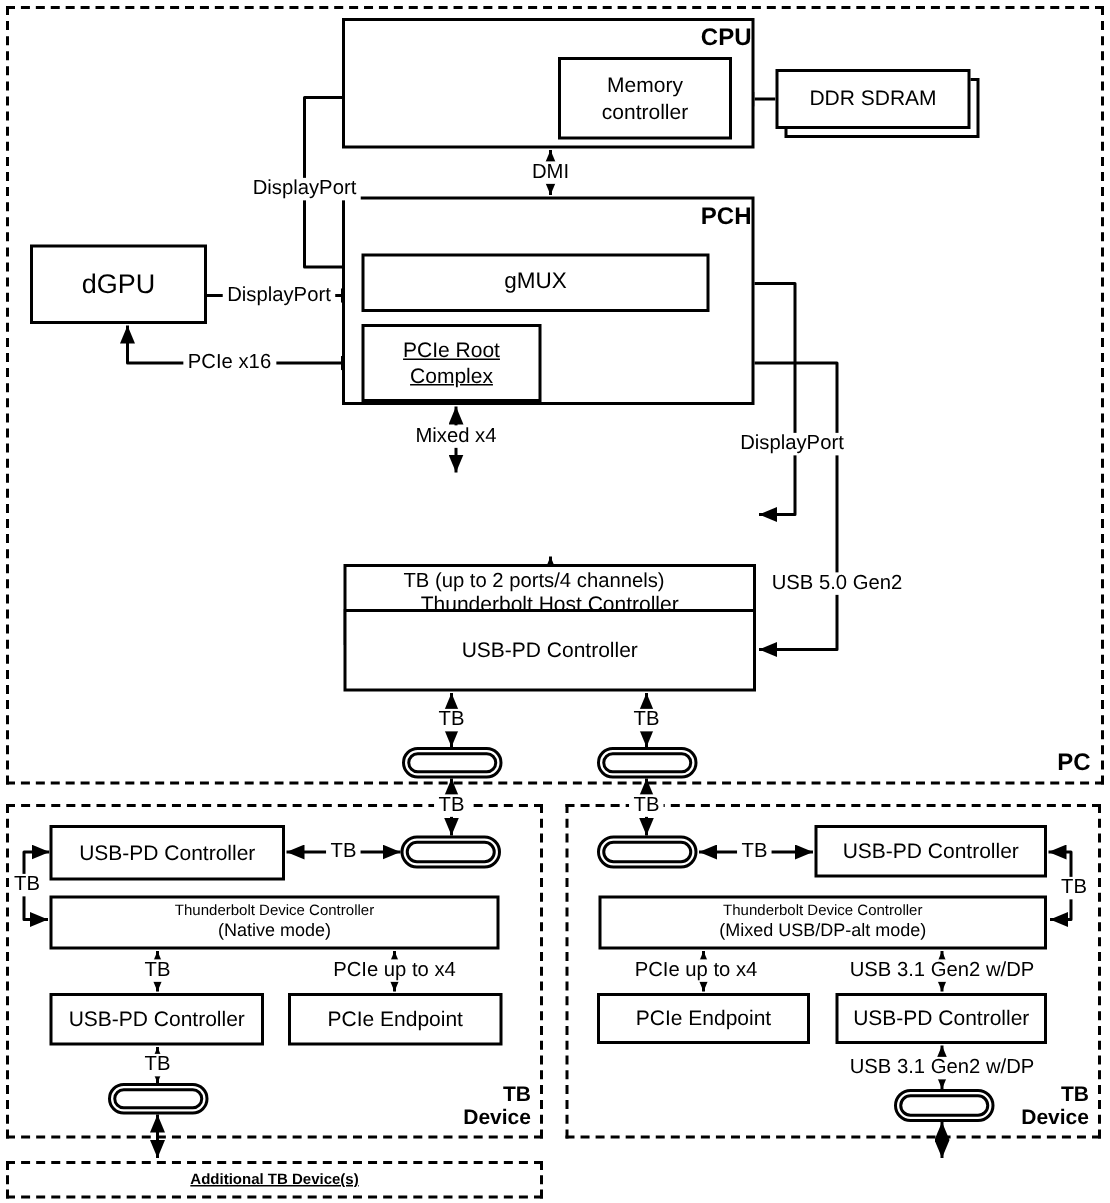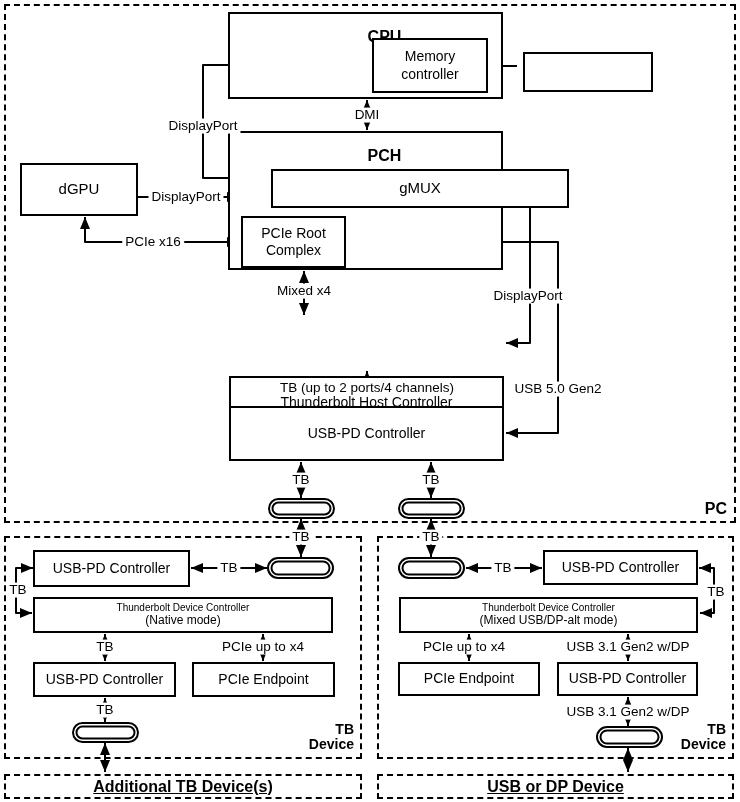--- a/index.html
+++ b/index.html
@@ -4,54 +4,51 @@
 <style>
   html,body{margin:0;padding:0;background:#fff;}
   #canvas{position:relative;width:740px;height:802px;background:#fff;
     font-family:"Liberation Sans","DejaVu Sans",sans-serif;color:#000;overflow:hidden;}
   .dash{position:absolute;box-sizing:border-box;border:2px dashed #000;z-index:0;text-decoration:underline;}
   #wires{position:absolute;left:0;top:0;z-index:1;}
   .bx{position:absolute;box-sizing:border-box;border:2px solid #000;background:#fff;
     display:flex;flex-direction:column;align-items:center;justify-content:center;
     text-align:center;font-size:14px;line-height:1.25;white-space:pre-line;z-index:2;}
   .frame{position:absolute;box-sizing:border-box;border:2px solid #000;background:#fff;z-index:2;}
-  .frame .ttl{position:absolute;top:14px;left:0;right:0;text-align:center;
+  .frame .ttl{position:absolute;top:3px;left:0;right:0;text-align:right;
     font-weight:bold;font-size:16px;padding-left:38px;}
   .sub{font-size:12px;line-height:1.15;}
   .main-line{font-size:10px;line-height:1.15;}
   .lbl{position:absolute;transform:translate(-50%,-50%);background:#fff;
     padding:0 3px;font-size:13.5px;line-height:1.1;white-space:nowrap;z-index:3;}
   .corner-pc{position:absolute;right:7px;bottom:3px;font-weight:bold;font-size:16px;z-index:3;}
   .corner-dev{position:absolute;right:6px;bottom:4px;font-weight:bold;font-size:14px;
     text-align:right;line-height:1.12;white-space:pre-line;z-index:3;}
   .banner{display:flex;align-items:center;justify-content:center;
-    font-weight:bold;font-size:16px;z-index:0;}
+    font-weight:bold;font-size:10px;z-index:0;}
   svg path, svg rect{stroke:#000;fill:none;}
 </style>
 </head>
 <body>
 
 <div id="canvas">
 
   <div class="dash" style="left:4px;top:4px;width:732px;height:519px;">
     <span class="corner-pc">PC</span>
   </div>
   <div class="dash" style="left:4px;top:536px;width:358px;height:223px;">
     <span class="corner-dev">TB
 Device</span>
   </div>
   <div class="dash" style="left:377px;top:536px;width:357px;height:223px;">
     <span class="corner-dev">TB
 Device</span>
   </div>
   <div class="dash banner" style="left:4px;top:774px;width:358px;height:25px;">
     <span>Additional TB Device(s)</span>
-  </div>
-  <div class="dash banner" style="left:377px;top:774px;width:357px;height:25px;">
-    <span>USB or DP Device</span>
   </div>
 
   <svg id="wires" width="740" height="802" viewBox="0 0 740 802">
     <defs>
       <marker id="arr" viewBox="0 0 12 10" refX="12" refY="5" markerWidth="12" markerHeight="10" orient="auto-start-reverse" markerUnits="userSpaceOnUse">
         <path d="M0,0 L12,5 L0,10 Z" style="fill:#000;stroke:none;"></path>
       </marker>
     </defs>
     <g stroke-width="2" stroke-linejoin="round">
       <path d="M517,66 L491,66" marker-end="url(#arr)"></path>
@@ -111,29 +108,30 @@
       </g>
     </g>
   </svg>
 
   <div class="frame" style="left:228px;top:12px;width:275px;height:87px;">
     <span class="ttl">CPU</span>
   </div>
   <div class="bx" style="left:372px;top:38px;width:116px;height:55px;">Memory
 controller</div>
   <div class="frame" style="left:523px;top:52px;width:130px;height:40px;"></div>
+  <div class="bx" style="left:517px;top:46px;width:130px;height:40px;">DDR SDRAM</div>
 
   <div class="frame" style="left:228px;top:131px;width:275px;height:139px;">
     <span class="ttl">PCH</span>
   </div>
-  <div class="bx" style="left:241px;top:169px;width:298px;height:39px;font-size:15px;margin-left:30px;">gMUX</div>
-  <div class="bx" style="left:241px;top:216px;width:105px;height:52px;">PCIe Root
+  <div class="bx" style="left:241px;top:169px;width:232px;height:39px;font-size:15px;">gMUX</div>
+  <div class="bx" style="left:241px;top:216px;width:120px;height:52px;text-decoration:underline;">PCIe Root
 Complex</div>
 
-  <div class="bx" style="left:20px;top:163px;width:118px;height:53px;font-size:15px;">dGPU</div>
+  <div class="bx" style="left:20px;top:163px;width:118px;height:53px;font-size:18px;">dGPU</div>
   <div class="bx" style="left:229px;top:336px;width:275px;height:54px;margin-top:40px;">Thunderbolt Host Controller</div>
   <div class="bx" style="left:229px;top:406px;width:275px;height:55px;">USB-PD Controller</div>
 
   <div class="bx" style="left:33px;top:550px;width:157px;height:37px;">USB-PD Controller</div>
   <div class="bx" style="left:33px;top:597px;width:300px;height:36px;">
     <span class="main-line">Thunderbolt Device Controller</span>
     <span class="sub">(Native mode)</span>
   </div>
   <div class="bx" style="left:33px;top:662px;width:143px;height:35px;">USB-PD Controller</div>
   <div class="bx" style="left:192px;top:662px;width:143px;height:35px;">PCIe Endpoint</div>
@@ -146,21 +144,21 @@
   <div class="bx" style="left:398px;top:662px;width:142px;height:34px;">PCIe Endpoint</div>
   <div class="bx" style="left:557px;top:662px;width:141px;height:34px;">USB-PD Controller</div>
 
   <span class="lbl" style="left:367px;top:115px;">DMI</span>
   <span class="lbl" style="left:203px;top:126px;">DisplayPort</span>
   <span class="lbl" style="left:186px;top:197px;">DisplayPort</span>
   <span class="lbl" style="left:153px;top:242px;">PCIe x16</span>
   <span class="lbl" style="left:304px;top:291px;">Mixed x4</span>
   <span class="lbl" style="left:528px;top:296px;">DisplayPort</span>
   <span class="lbl" style="left:558px;top:389px;">USB 5.0 Gen2</span>
-  <span class="lbl" style="left:367px;top:388px;">TB (up to 2 ports/4 channels)</span>
+  <span class="lbl" style="left:356px;top:388px;">TB (up to 2 ports/4 channels)</span>
   <span class="lbl" style="left:301px;top:480px;">TB</span>
   <span class="lbl" style="left:431px;top:480px;">TB</span>
   <span class="lbl" style="left:301px;top:537px;">TB</span>
   <span class="lbl" style="left:431px;top:537px;">TB</span>
 
   <span class="lbl" style="left:229px;top:568px;">TB</span>
   <span class="lbl" style="left:18px;top:590px;">TB</span>
   <span class="lbl" style="left:105px;top:647px;">TB</span>
   <span class="lbl" style="left:263px;top:647px;">PCIe up to x4</span>
   <span class="lbl" style="left:105px;top:710px;">TB</span>

